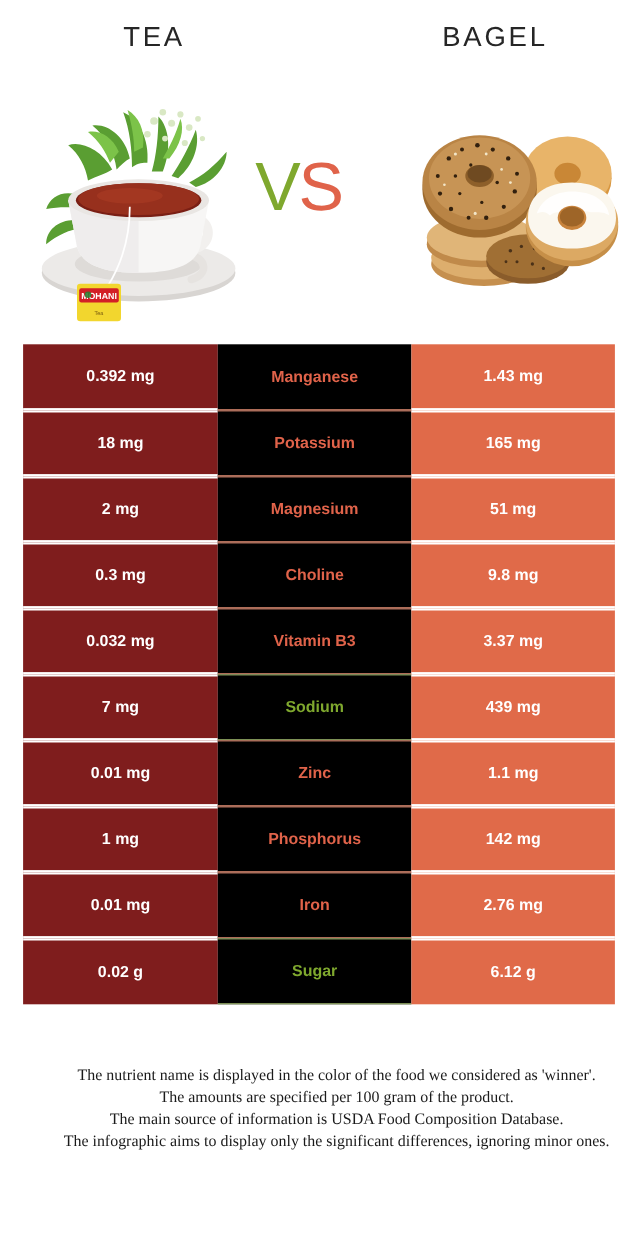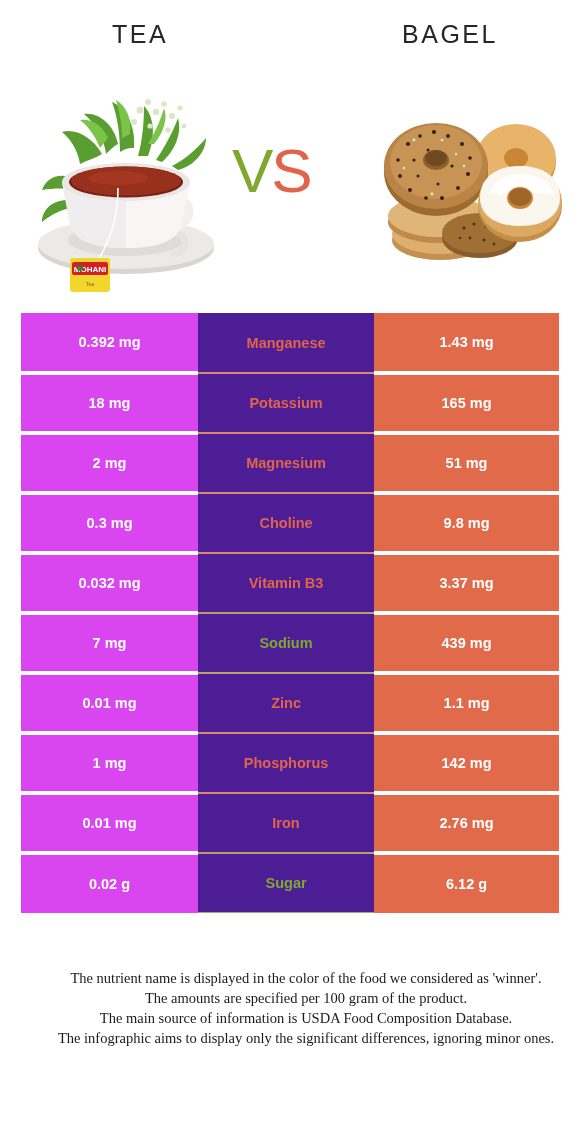--- a/index.html
+++ b/index.html
@@ -71,28 +71,28 @@
   .cell {
     display: flex;
     align-items: center;
     justify-content: center;
     font-size: 14.5px;
     font-weight: 600;
     box-sizing: border-box;
   }
   .cell-left {
     width: 179px;
-    background: #d946ef;
+    background: #7f1d1d;
     color: #ffffff;
     border-top: 2px solid #ffffff;
     border-bottom: 2px solid #ffffff;
   }
   .cell-mid {
     width: 178px;
-    background: #4c1d95;
+    background: #000000;
     font-size: 14.5px;
     font-weight: 600;
     border-top: 1px solid #d9886e;
     border-bottom: 1px solid #d9886e;
   }
   .cell-mid.win-green {
     border-top-color: #9cb36a;
     border-bottom-color: #9cb36a;
   }
   .cell-right {

